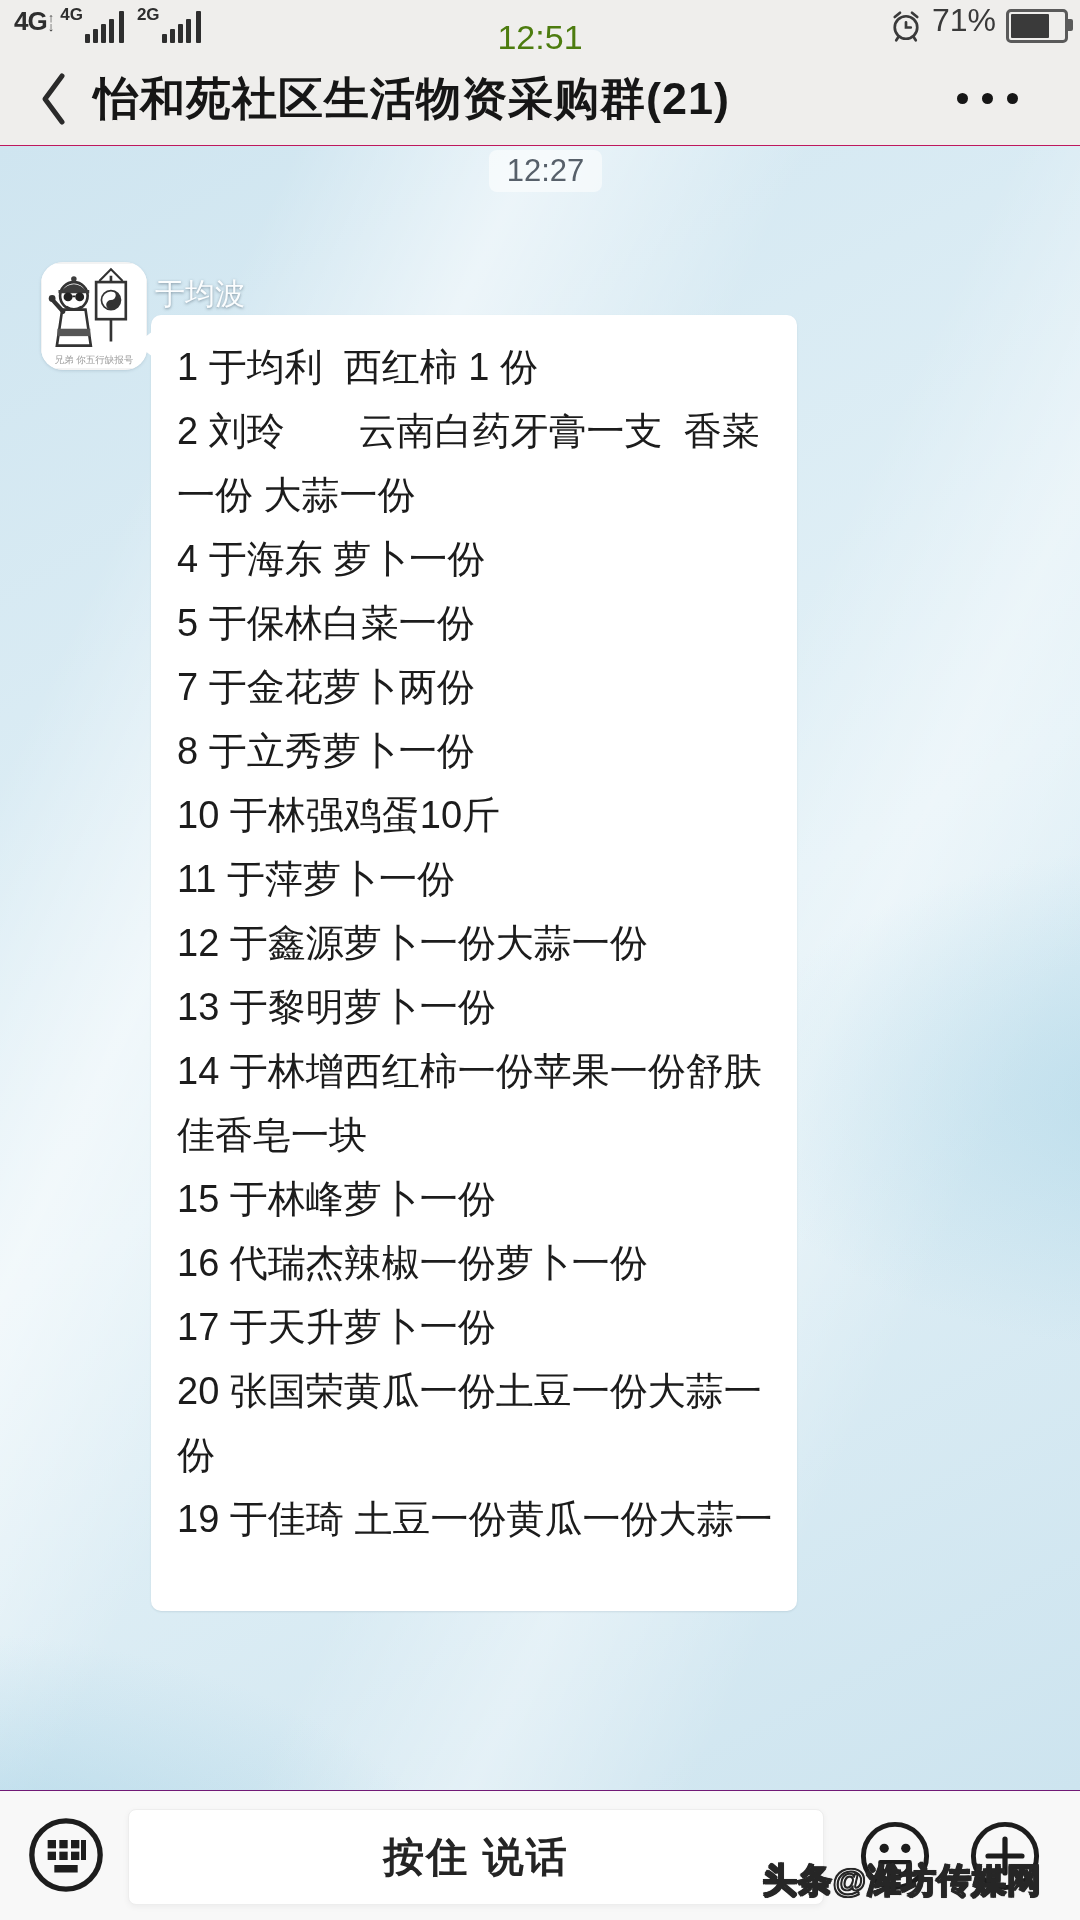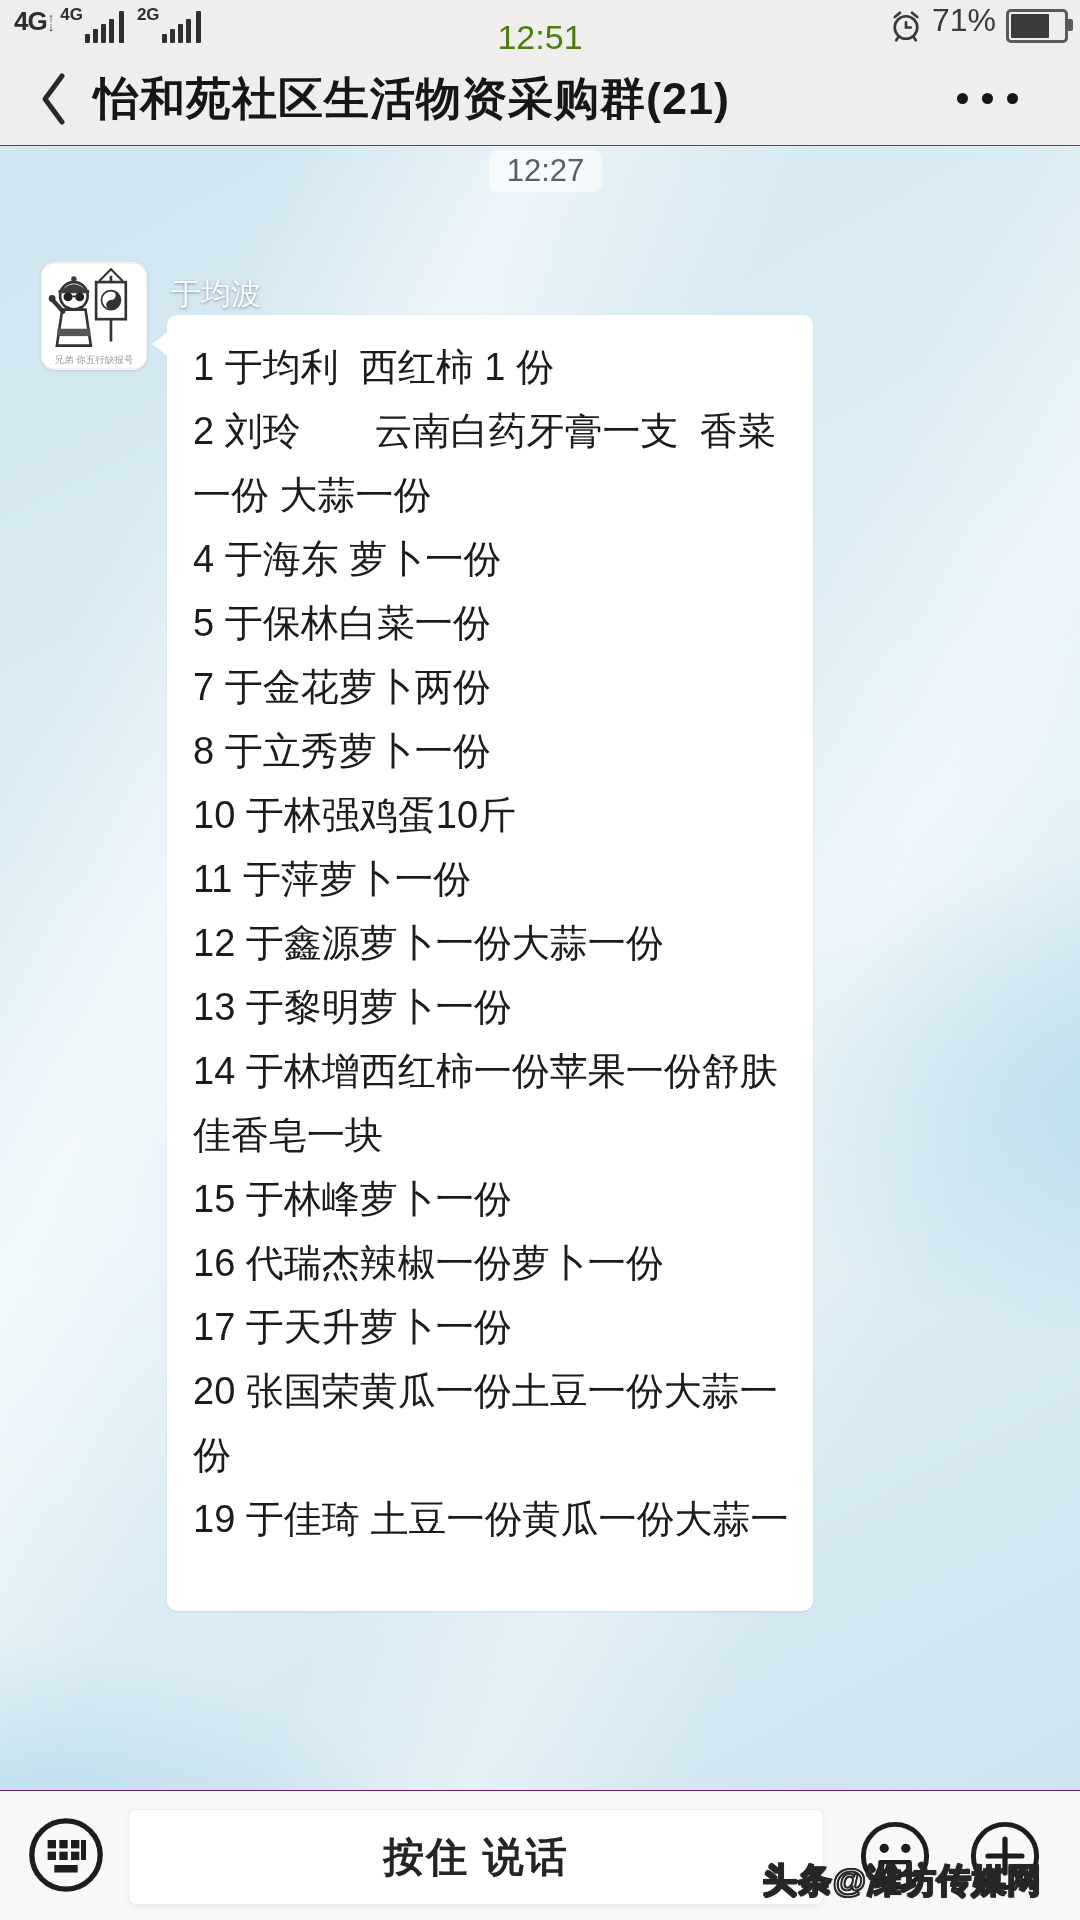--- a/index.html
+++ b/index.html
@@ -55,24 +55,24 @@
       linear-gradient(152deg,#cfe5f0 0%,#e3f1f7 52%,#cde4ef 100%);
     padding-left: 11px;
   }
   .time-pill-wrap{display:flex;justify-content:center;margin-top:5px;}
   .time-pill{
     background:rgba(255,255,255,.55);color:#57606a;font-size:31px;
     padding:3px 18px;border-radius:8px;
   }
   .msg-row{display:flex;align-items:flex-start;padding:0 30px;margin-top:70px;}
   .avatar{
-    flex:0 0 auto;width:106px;height:108px;border-radius:14px;background:#fff;
+    flex:0 0 auto;width:106px;height:108px;border-radius:22px;background:#fff;
     overflow:hidden;box-shadow:0 1px 3px rgba(90,120,140,.25);
   }
-  .msg-col{margin-left:20px;min-width:0;}
+  .msg-col{margin-left:4px;min-width:0;}
   .sender-name{
     font-size:30px;color:#fbfdfe;line-height:40px;margin:12px 0 1px 4px;
     text-shadow:0 1px 3px rgba(110,130,145,.85);
   }
   .bubble{
     position:relative;background:#ffffff;border-radius:10px;
     width:598px;padding:20px 22px 60px 26px;
     box-shadow:0 1px 2px rgba(100,125,145,.18);
   }
   .bubble::before{

